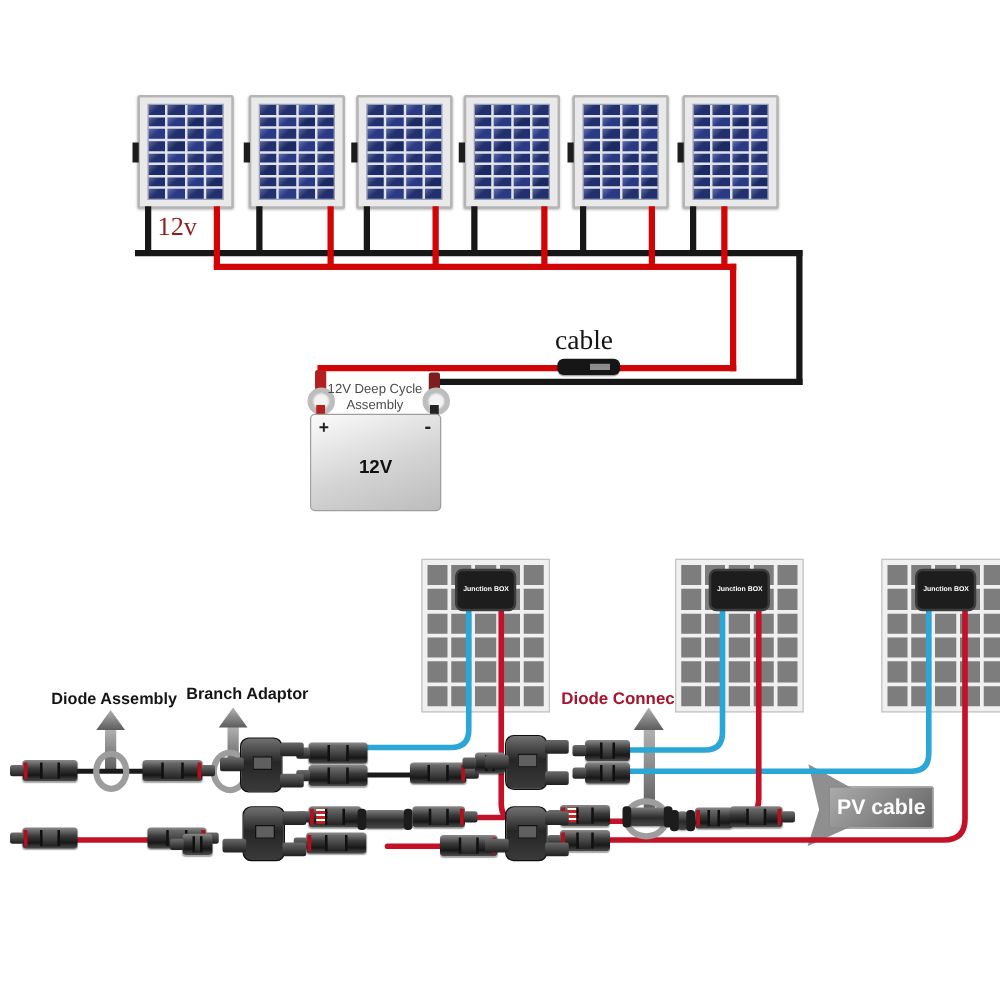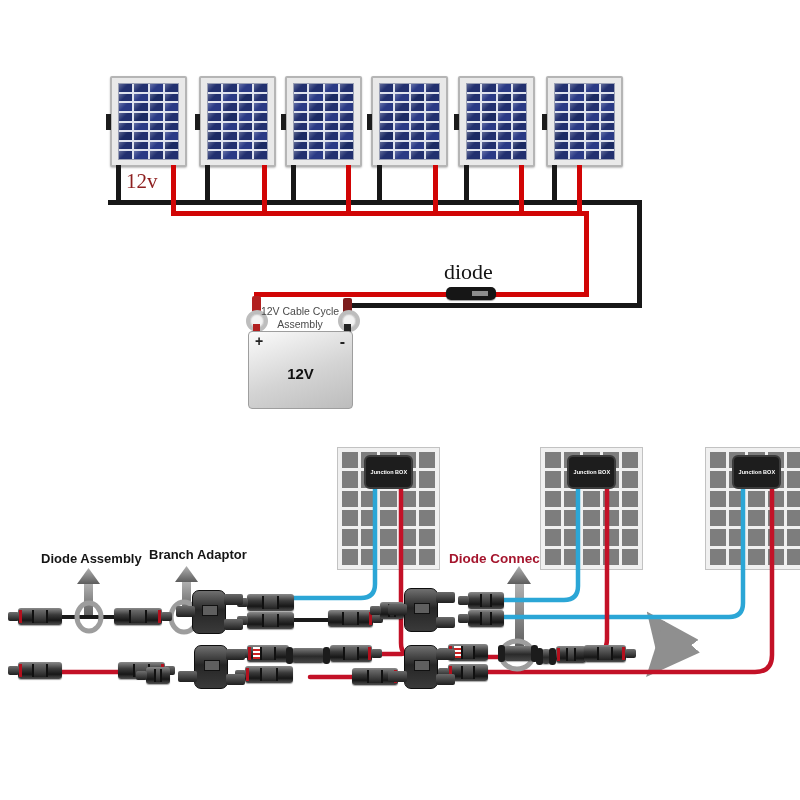--- a/index.html
+++ b/index.html
@@ -344,34 +344,34 @@
           <div class="tcell"></div>
           <div class="tcell"></div>
         </div>
         <div class="ttab"></div>
       </div>
       <div class="wire neg abs" style="left: 552px; top: 165px; width: 5px; height: 38px;"></div>
       <div class="wire pos abs" style="left: 577px; top: 165px; width: 5px; height: 49px;"></div>
     </div>
 
   <span id="voltage-label" class="serif-label">12v</span>
-  <span id="diode-label" class="serif-label">diode</span>
+  <span id="diode-label" class="serif-label">cable</span>
   <div class="diode-body">
       <i></i>
     </div>
 
   <div class="tcap abs" style="left:252px;top:296px;background:#b22020;"></div>
   <div class="ring abs" style="left:246px;top:310px;"></div>
   <div class="tstub abs" style="left:253px;top:324px;background:#b22020;"></div>
   <div class="tcap abs" style="left:343px;top:298px;background:#7d1d1d;height:16px;"></div>
   <div class="ring abs" style="left:338px;top:310px;"></div>
   <div class="tstub abs" style="left:344px;top:324px;background:#232323;"></div>
 
   <div id="bat-caption">
-    <div>12V Cable Cycle</div>
+    <div>12V Deep Cycle</div>
     <div>Assembly</div>
   </div>
   <div id="battery">
     <span class="plus">+</span>
     <span class="minus">-</span>
     <span class="volt">12V</span>
   </div>
 
   <span id="lbl-cable" class="blabel">Diode Assembly</span>
   <span id="lbl-branch" class="blabel">Branch Adaptor</span>
@@ -623,13 +623,16 @@
       <div class="stub" style="left: 178px; top: 671px;"></div>
       <div class="branch-body" style="left: 404px; top: 645px;"></div>
       <div class="stub" style="left: 436px; top: 649px;"></div>
       <div class="stub" style="left: 436px; top: 674px;"></div>
       <div class="stub" style="left: 388px; top: 671px;"></div>
       <div class="barrel" style="left: 288px; top: 648px; width: 40px;"></div>
       <div class="barrel" style="left: 500px; top: 646px; width: 36px;"></div>
       <div class="barrel" style="left: 538px; top: 649px; width: 16px;"></div>
     </div>
 
+  <div id="pv-box">
+    <span>PV cable</span>
+  </div>
 </div>
 
 </body></html>

